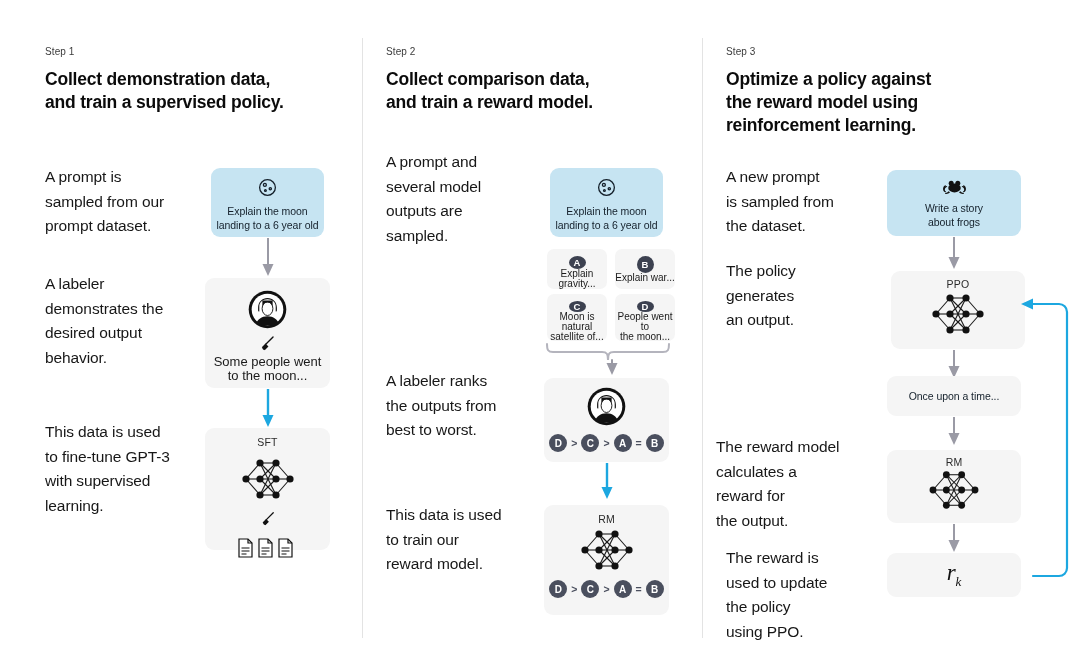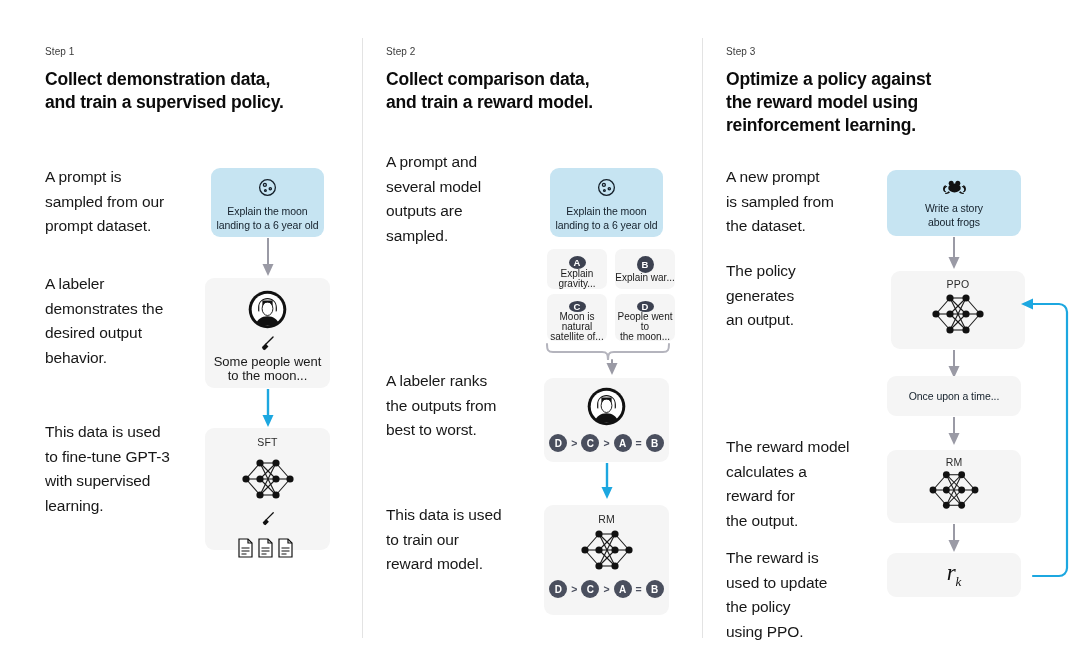--- a/index.html
+++ b/index.html
@@ -370,21 +370,21 @@
     <div class="step-title">Optimize a policy against
 the reward model using
 reinforcement learning.</div>
 
     <div class="para" style="left:24px; top:165px;">A new prompt
 is sampled from
 the dataset.</div>
     <div class="para" style="left:24px; top:259px;">The policy
 generates
 an output.</div>
-    <div class="para" style="left:24px; top:435px;">The reward model
+    <div class="para" style="left:14px; top:435px;">The reward model
 calculates a
 reward for
 the output.</div>
     <div class="para" style="left:24px; top:546px;">The reward is
 used to update
 the policy
 using PPO.</div>
 
     <div class="box blue" style="left:185px; top:170px; width:134px; height:66px;">
       <span style="margin-top:8px;">

